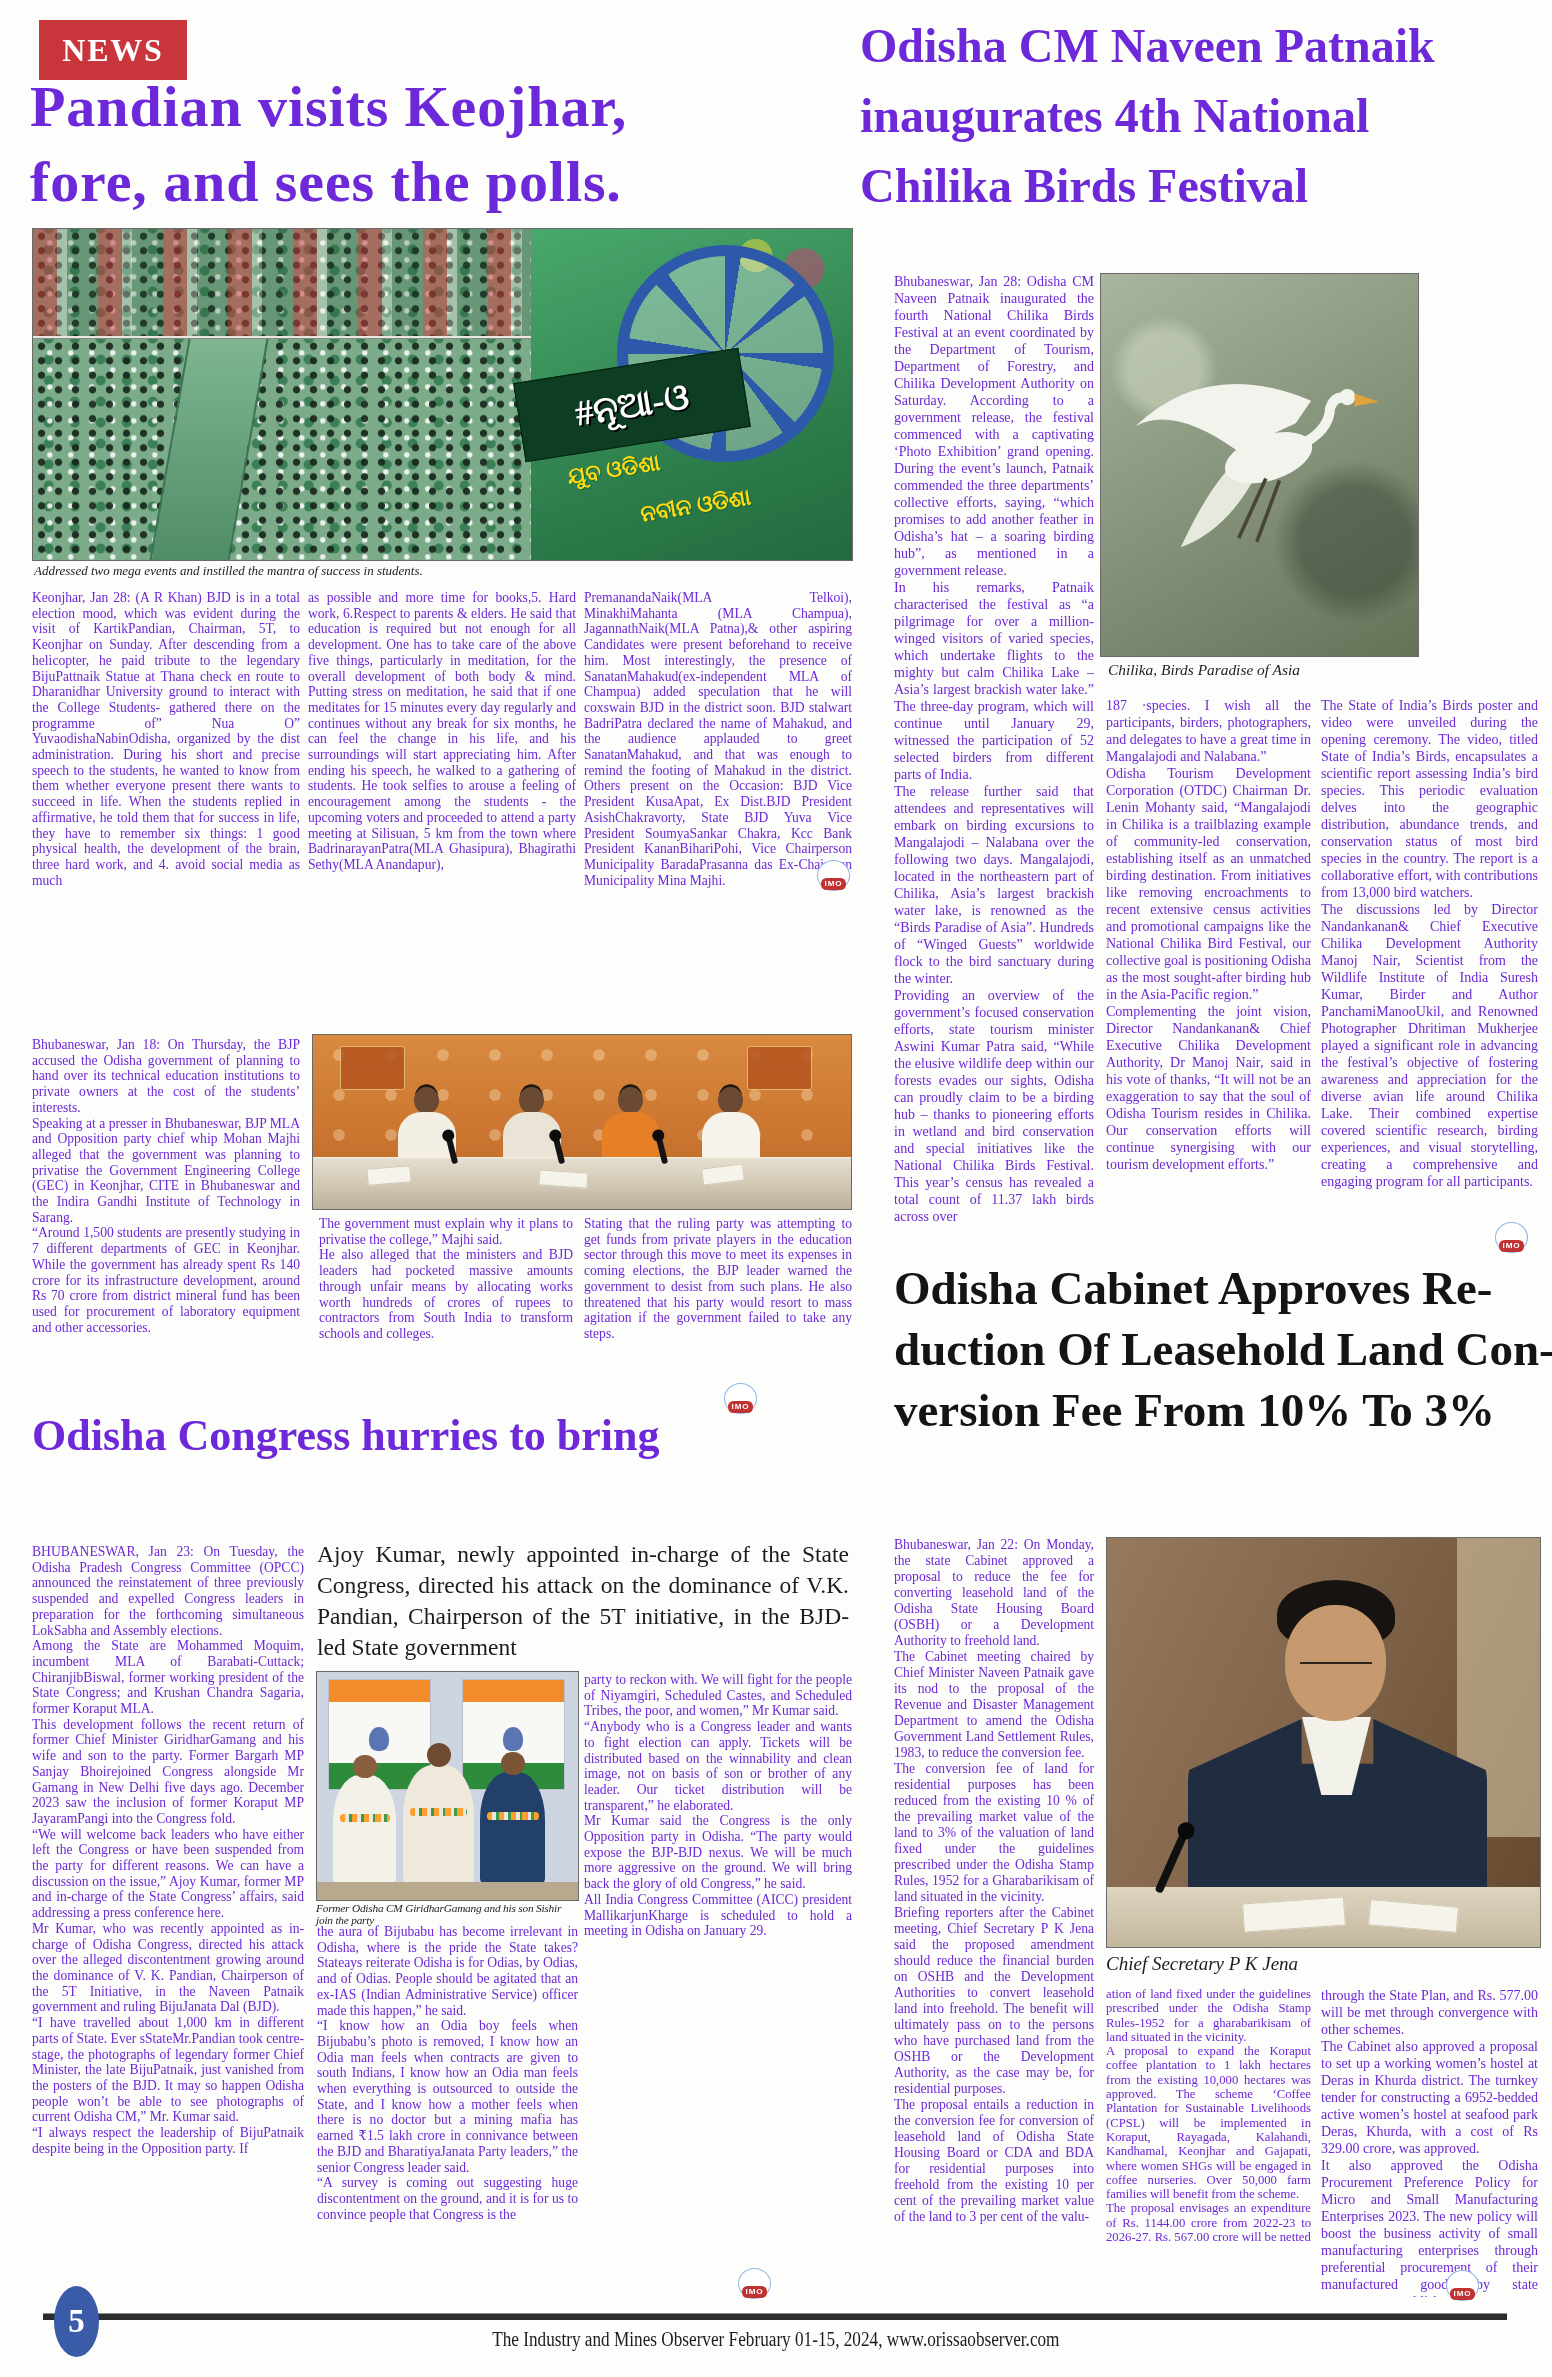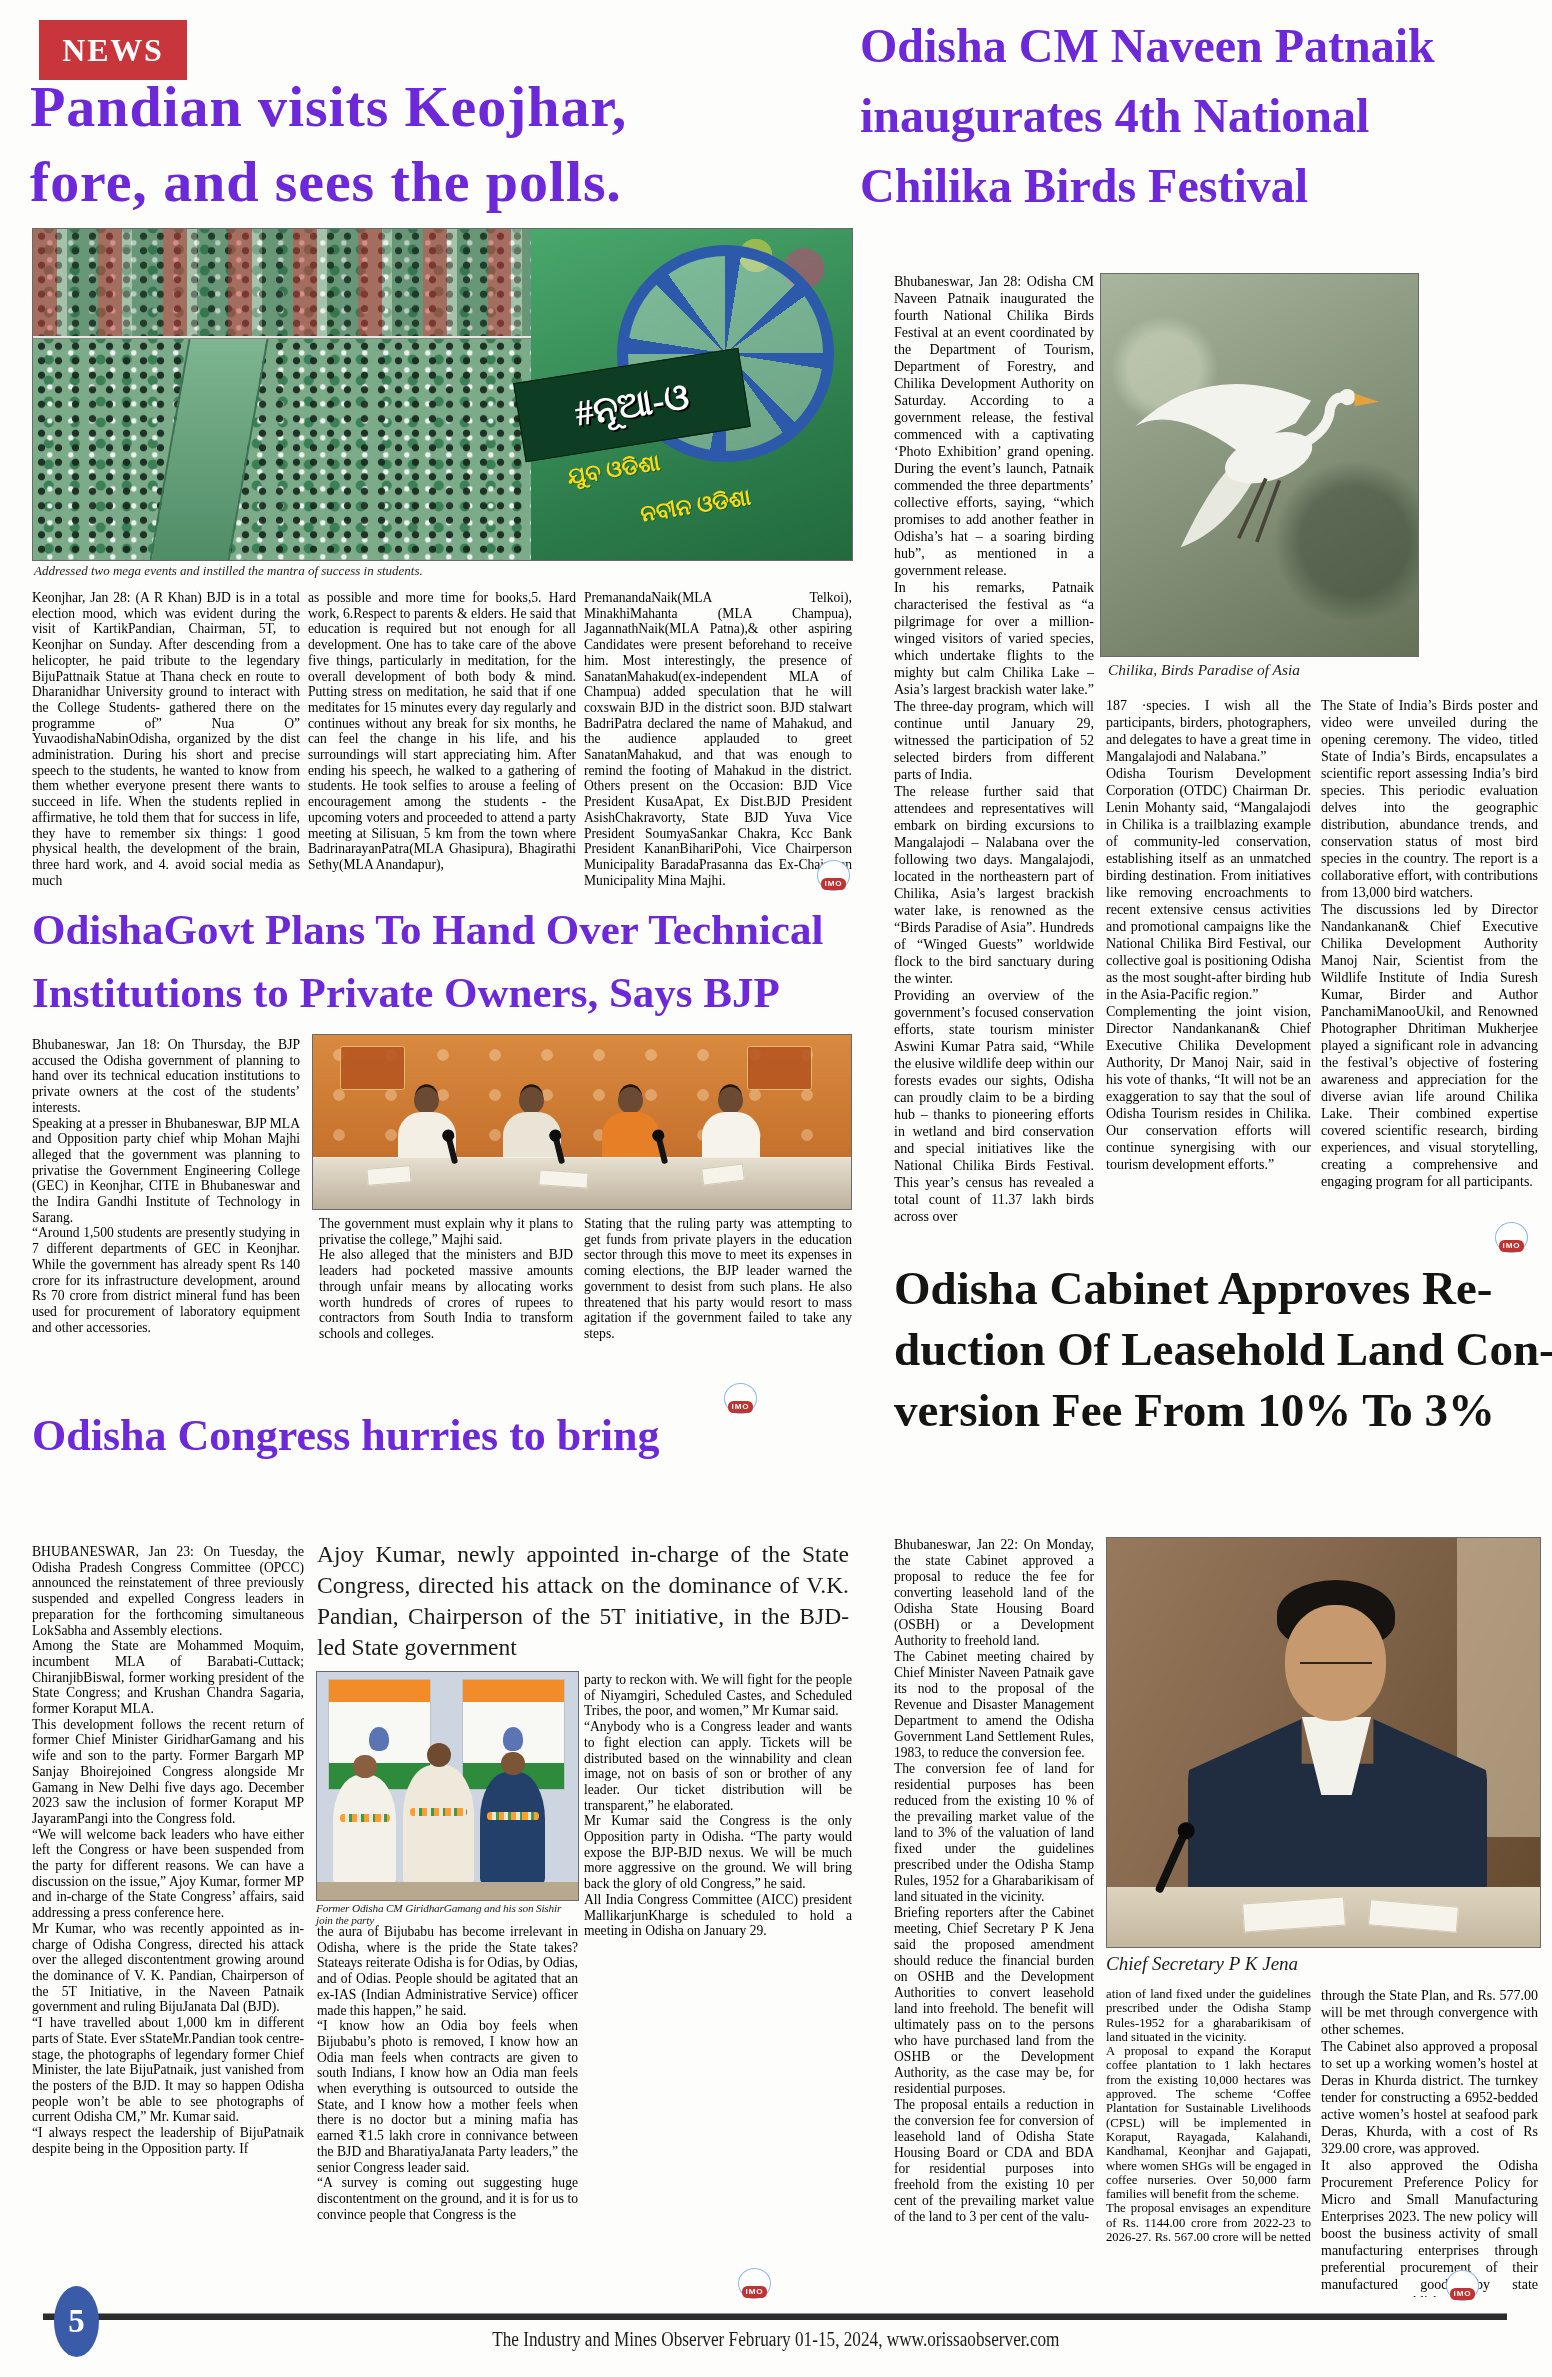--- a/index.html
+++ b/index.html
@@ -4,21 +4,21 @@
 <title>The Industry and Mines Observer — Page 5</title>
 <style>
   html,body{margin:0;padding:0;background:#e9e9e6;}
   #paper{
     position:relative;width:1552px;height:2377px;background:#fdfdfb;
     font-family:"Liberation Serif","DejaVu Serif",serif;color:#222;
     overflow:hidden;margin:0 auto;
   }
   
   .col{
-    position:absolute;text-align:justify;color:#000000;overflow:hidden;
+    position:absolute;text-align:justify;color:#6d28d9;overflow:hidden;
     white-space:pre-line;font-family:"Liberation Serif","DejaVu Serif",serif;
   }
   .col-left{font-size:13.6px;line-height:15.7px;}
   .col-right{font-size:14px;line-height:17px;}
   .col-right-sm{font-size:13.6px;line-height:16px;}
   .col-a4c2{font-size:12.7px;line-height:14.3px;}
   .caption{position:absolute;font-style:italic;color:#1d1d1d;}
   .hl{position:absolute;color:#6d28d9;font-weight:700;}
   .hl div{white-space:nowrap;}
   .photo{position:absolute;border:0.9px solid #6a6a6a;overflow:hidden;background:#888;}
@@ -219,24 +219,20 @@
   <div id="chilika-caption" class="caption">Chilika, Birds Paradise of Asia</div>
   <div id="ch-c2" class="col col-right">187 ·species. I wish all the participants, birders, photographers, and delegates to have a great time in Mangalajodi and Nalabana.”
 Odisha Tourism Development Corporation (OTDC) Chairman Dr. Lenin Mohanty said, “Mangalajodi in Chilika is a trailblazing example of community-led conservation, establishing itself as an unmatched birding destination. From initiatives like removing encroachments to recent extensive census activities and promotional campaigns like the National Chilika Bird Festival, our collective goal is positioning Odisha as the most sought-after birding hub in the Asia-Pacific region.”
 Complementing the joint vision, Director Nandankanan&amp; Chief Executive Chilika Development Authority, Dr Manoj Nair, said in his vote of thanks, “It will not be an exaggeration to say that the soul of Odisha Tourism resides in Chilika. Our conservation efforts will continue synergising with our tourism development efforts.”</div>
   <div id="ch-c3" class="col col-right">The State of India’s Birds poster and video were unveiled during the opening ceremony. The video, titled State of India’s Birds, encapsulates a scientific report assessing India’s bird species. This periodic evaluation delves into the geographic distribution, abundance trends, and conservation status of most bird species in the country. The report is a collaborative effort, with contributions from 13,000 bird watchers.
 The discussions led by Director Nandankanan&amp; Chief Executive Chilika Development Authority Manoj Nair, Scientist from the Wildlife Institute of India Suresh Kumar, Birder and Author PanchamiManooUkil, and Renowned Photographer Dhritiman Mukherjee played a significant role in advancing the festival’s objective of fostering awareness and appreciation for the diverse avian life around Chilika Lake. Their combined expertise covered scientific research, birding experiences, and visual storytelling, creating a comprehensive and engaging program for all participants.</div>
   <div id="imo-ch" class="imo">
       <b>IMO</b>
     </div>
 
-  <div id="a2-hl" class="hl">
-    <div>OdishaGovt Plans To Hand Over Technical</div>
-    <div>Institutions to Private Owners, Says BJP</div>
-  </div>
   <div id="a2-c1" class="col col-left">Bhubaneswar, Jan 18: On Thursday, the BJP accused the Odisha government of planning to hand over its technical education institutions to private owners at the cost of the students’ interests.
 Speaking at a presser in Bhubaneswar, BJP MLA and Opposition party chief whip Mohan Majhi alleged that the government was planning to privatise the Government Engineering College (GEC) in Keonjhar, CITE in Bhubaneswar and the Indira Gandhi Institute of Technology in Sarang.
 “Around 1,500 students are presently studying in 7 different departments of GEC in Keonjhar. While the government has already spent Rs 140 crore for its infrastructure development, around Rs 70 crore from district mineral fund has been used for procurement of laboratory equipment and other accessories.</div>
 
   <div id="a2-photo" class="photo">
     <div class="poster" style="left:27px;"></div>
     <div class="poster" style="left:434px;"></div>
     <div class="panelist" style="left:81px;">
       <div class="head"></div>
         <div class="torso" style="background:#f3efe4;"></div>

